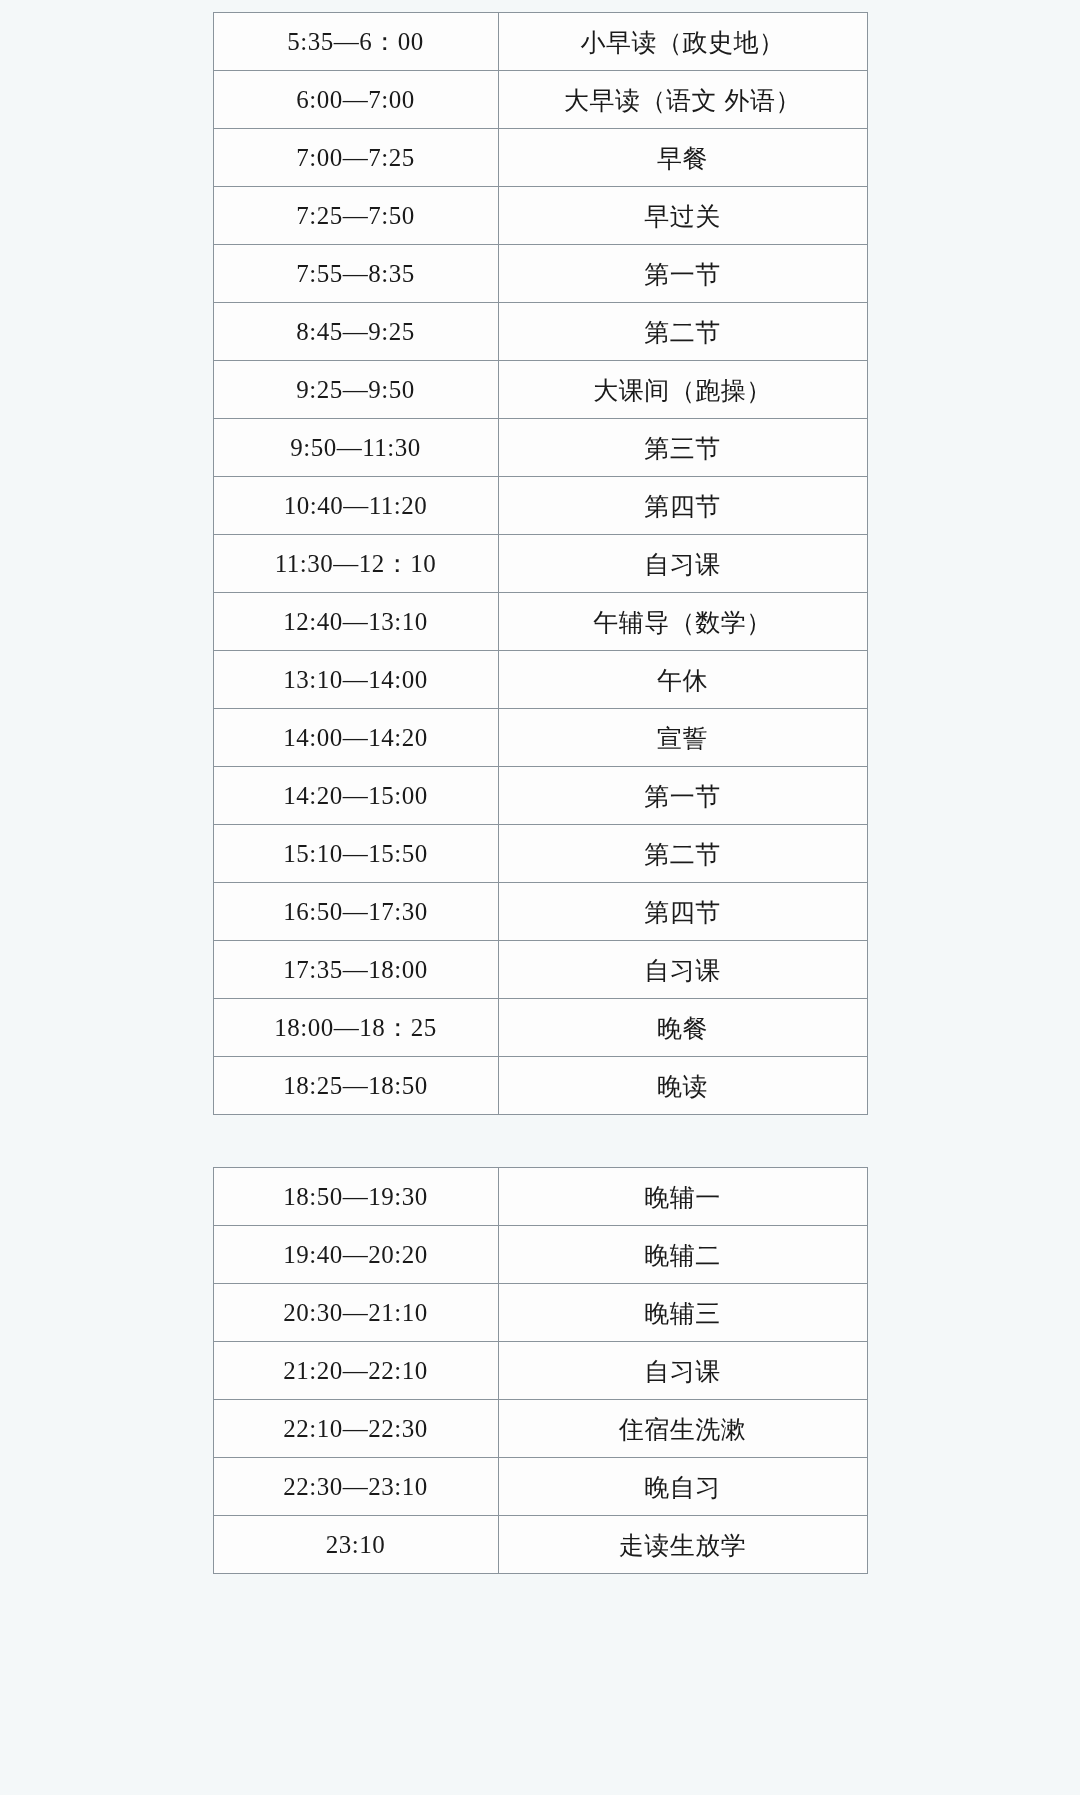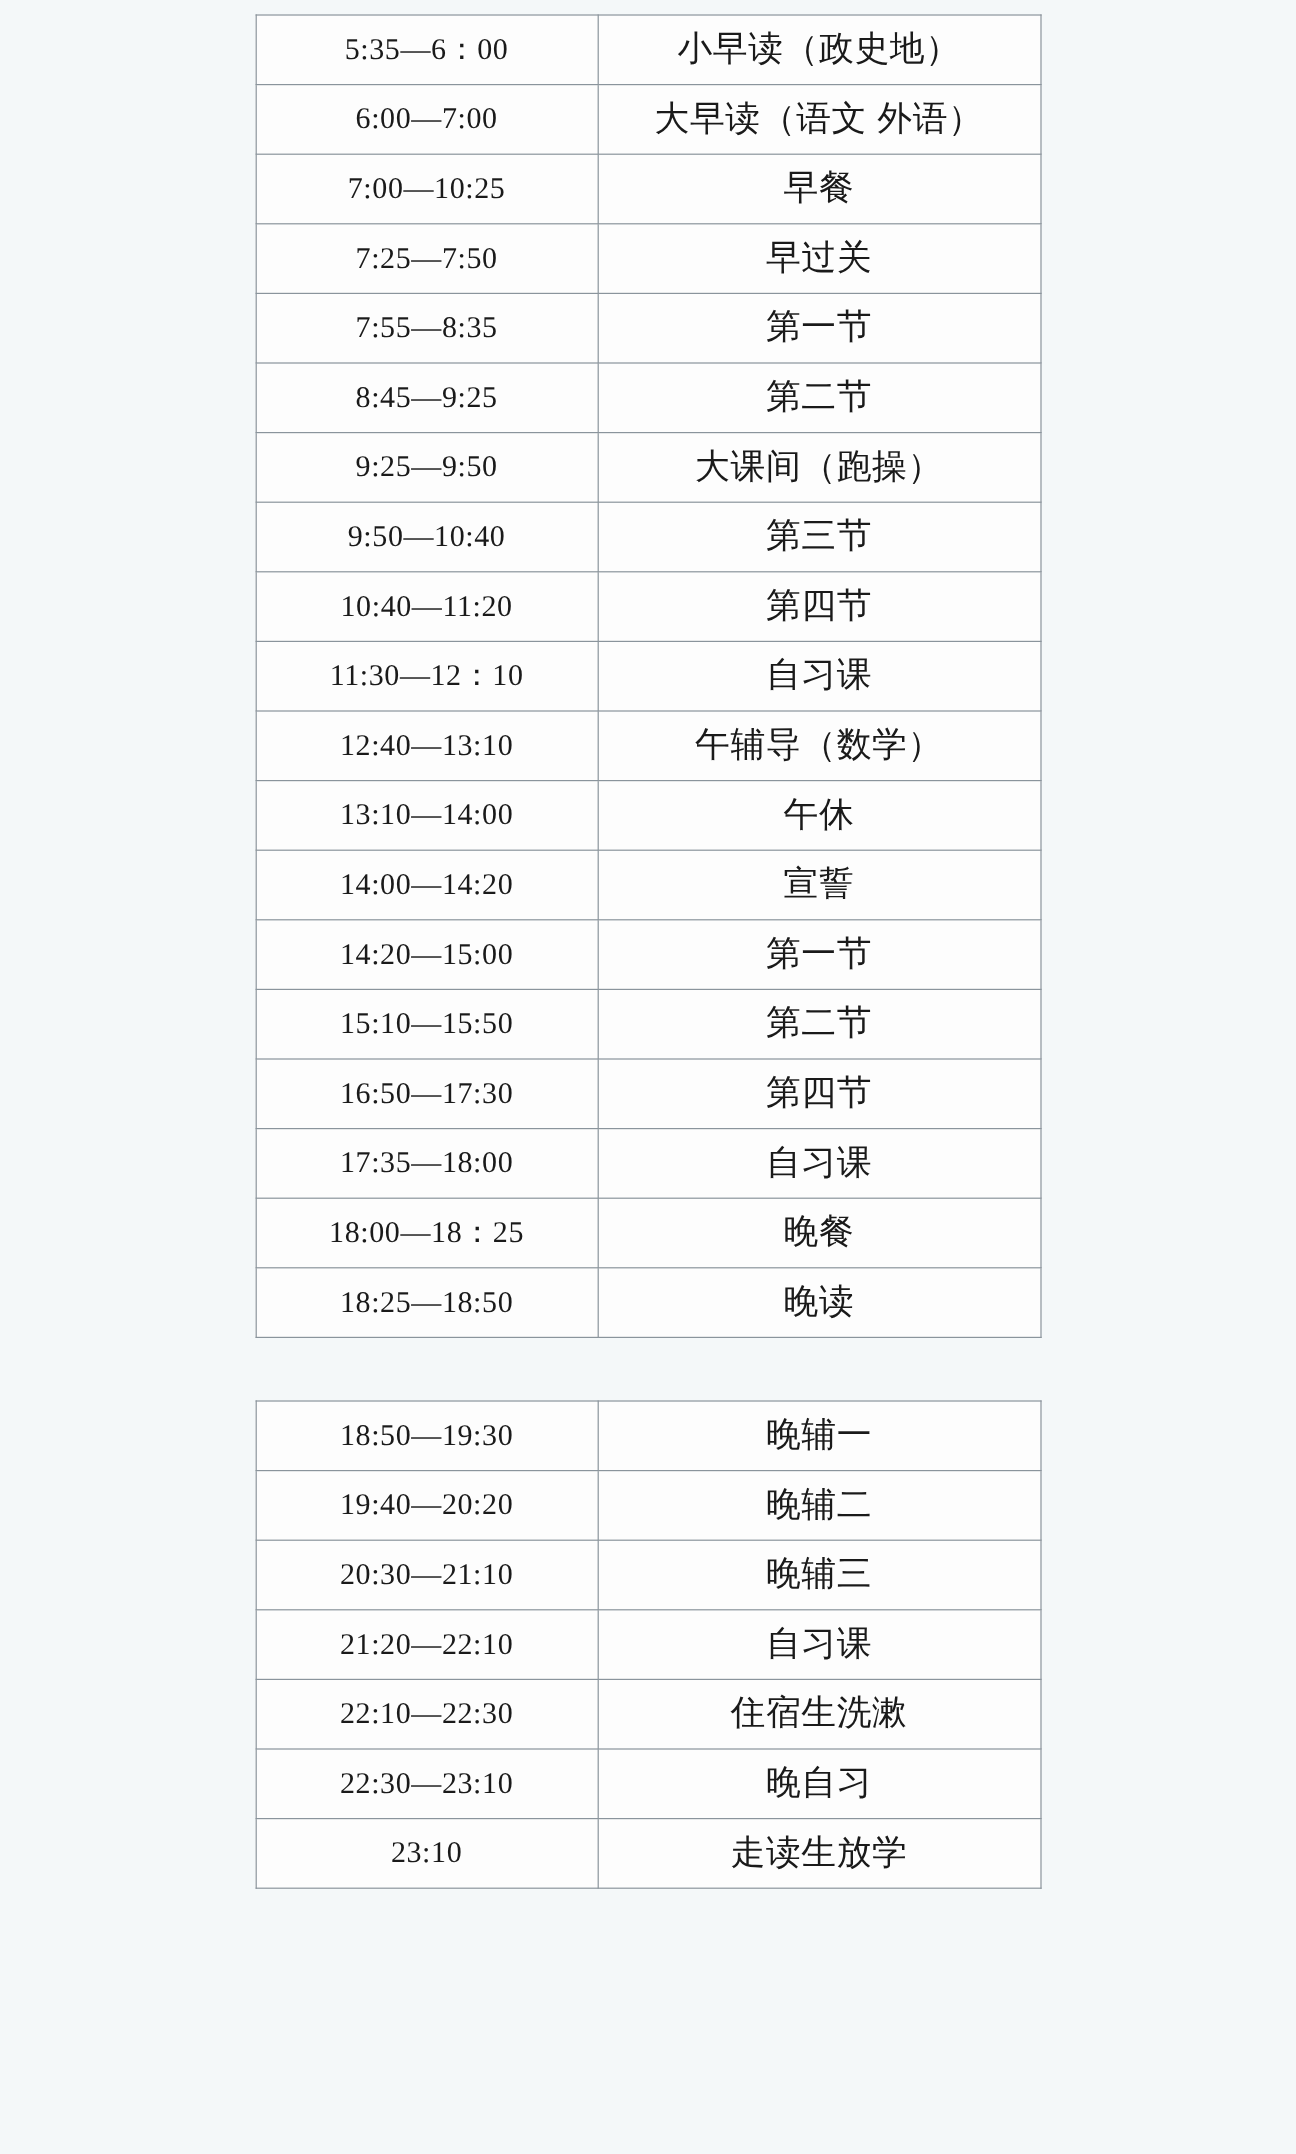--- a/index.html
+++ b/index.html
@@ -39,21 +39,21 @@
     letter-spacing: 0.5px;
   }
   .schedule-table td.time-cell {
     width: 282px;
     font-family: "Liberation Serif", "DejaVu Serif", serif;
     font-size: 25px;
   }
   .schedule-table td.activity-cell {
     width: 366px;
     font-family: "Liberation Sans", "DejaVu Sans", sans-serif;
-    font-size: 29px;
+    font-size: 25px;
   }
   .table-gap {
     height: 52px;
   }
 </style>
 </head>
 <body>
 
 <div class="page">
 
@@ -61,41 +61,41 @@
     <tbody>
       <tr>
         <td class="time-cell">5:35—6：00</td>
         <td class="activity-cell">小早读（政史地）</td>
       </tr>
       <tr>
         <td class="time-cell">6:00—7:00</td>
         <td class="activity-cell">大早读（语文 外语）</td>
       </tr>
       <tr>
-        <td class="time-cell">7:00—10:25</td>
+        <td class="time-cell">7:00—7:25</td>
         <td class="activity-cell">早餐</td>
       </tr>
       <tr>
         <td class="time-cell">7:25—7:50</td>
         <td class="activity-cell">早过关</td>
       </tr>
       <tr>
         <td class="time-cell">7:55—8:35</td>
         <td class="activity-cell">第一节</td>
       </tr>
       <tr>
         <td class="time-cell">8:45—9:25</td>
         <td class="activity-cell">第二节</td>
       </tr>
       <tr>
         <td class="time-cell">9:25—9:50</td>
         <td class="activity-cell">大课间（跑操）</td>
       </tr>
       <tr>
-        <td class="time-cell">9:50—10:40</td>
+        <td class="time-cell">9:50—11:30</td>
         <td class="activity-cell">第三节</td>
       </tr>
       <tr>
         <td class="time-cell">10:40—11:20</td>
         <td class="activity-cell">第四节</td>
       </tr>
       <tr>
         <td class="time-cell">11:30—12：10</td>
         <td class="activity-cell">自习课</td>
       </tr>

